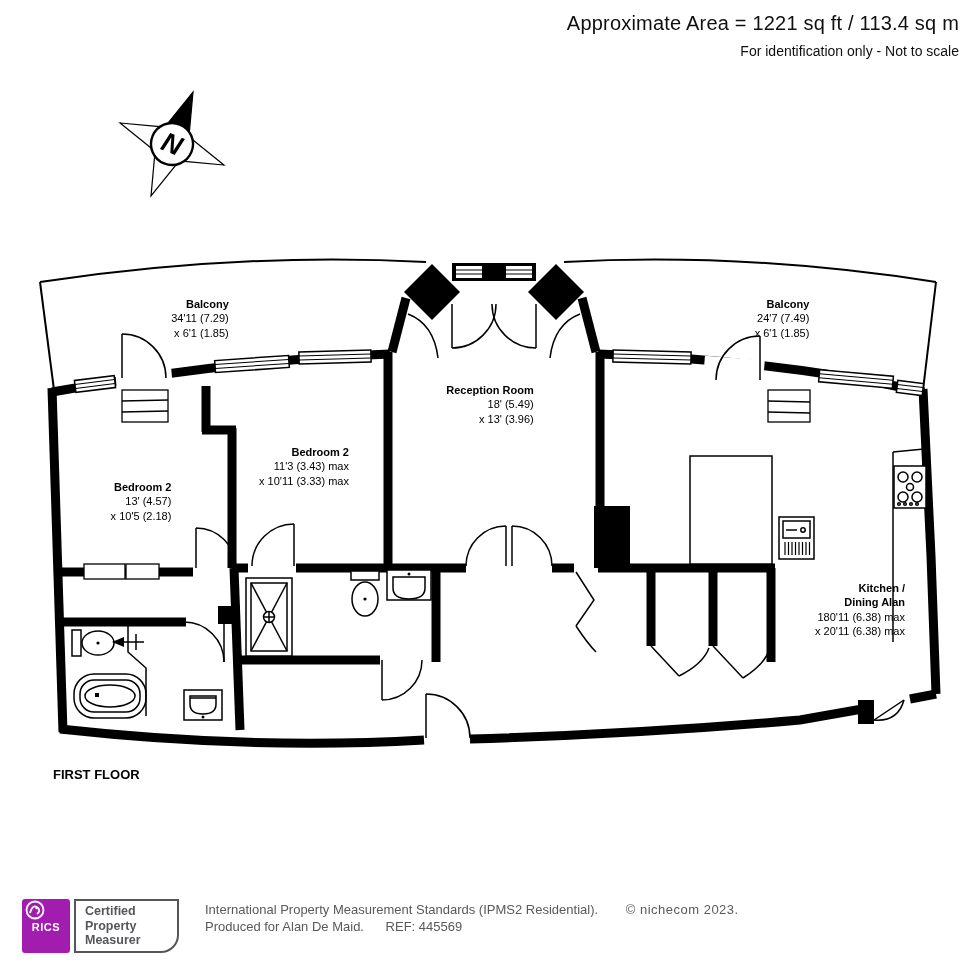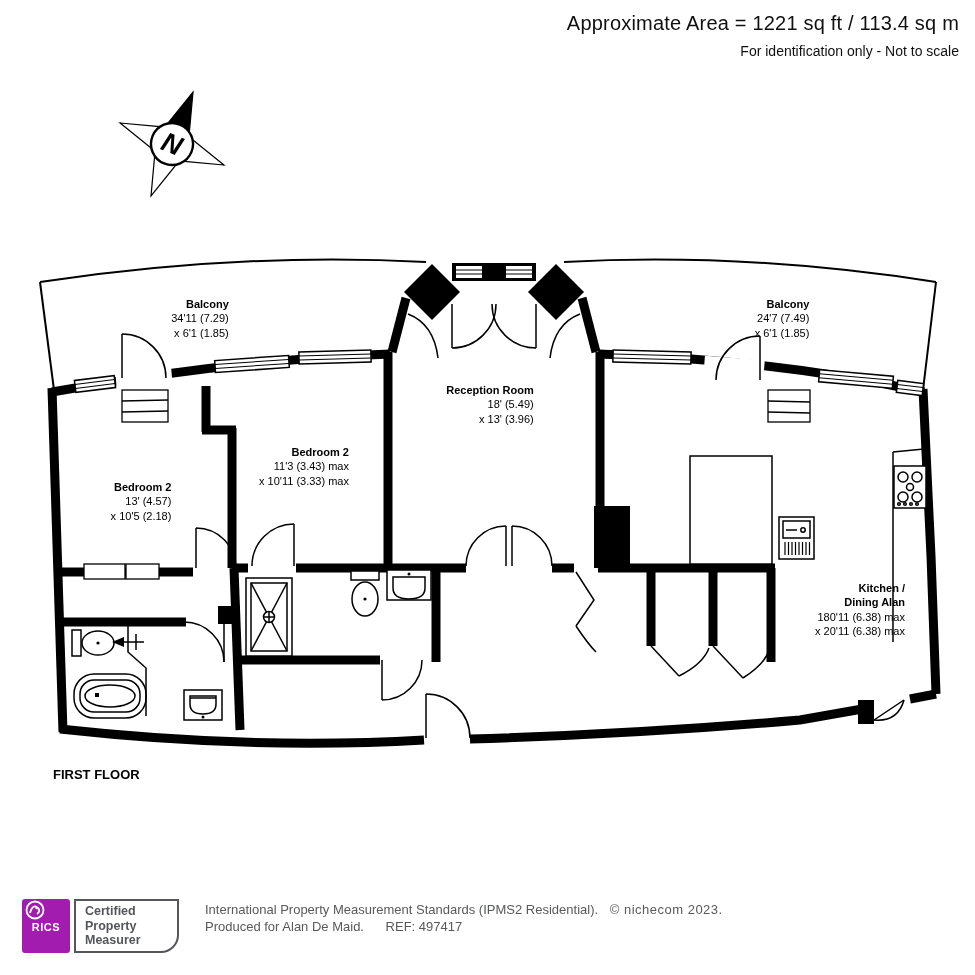--- a/index.html
+++ b/index.html
@@ -308,22 +308,22 @@
       </div>
       <div class="badge-box2">
         <span>Certified</span>
         <span>Property</span>
         <span>Measurer</span>
       </div>
     </div>
     <div class="footer-text">
       <div>
         <span>International Property Measurement Standards (IPMS2 Residential).</span>
-        <span class="brandfont" style="margin-left:8px">© nichecom 2023.</span>
+        <span class="brandfont" style="margin-left:24px">© nichecom 2023.</span>
       </div>
       <div>
         <span>Produced for Alan De Maid.</span>
-        <span class="ref-gap">REF: 497417</span>
+        <span class="ref-gap">REF: 445569</span>
       </div>
     </div>
   </div>
 
 </div>
 
 </body></html>

